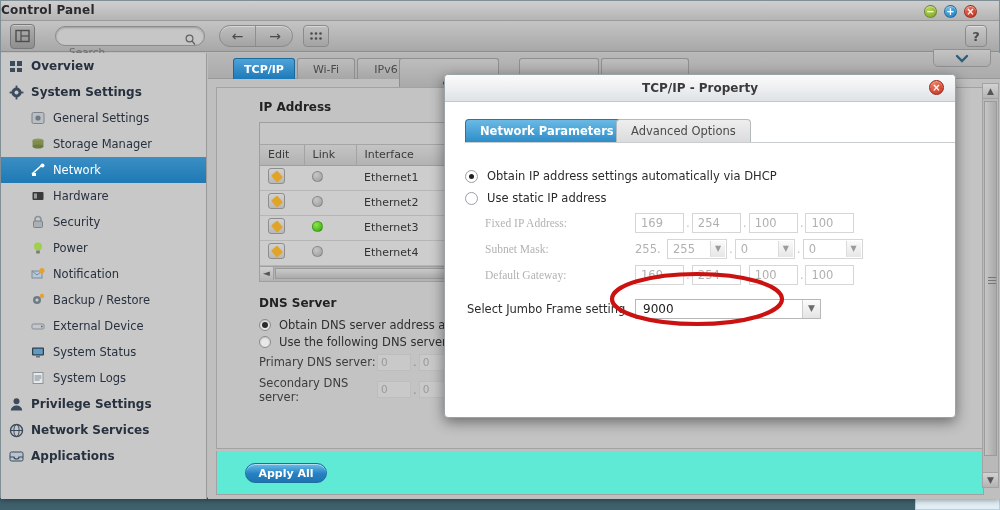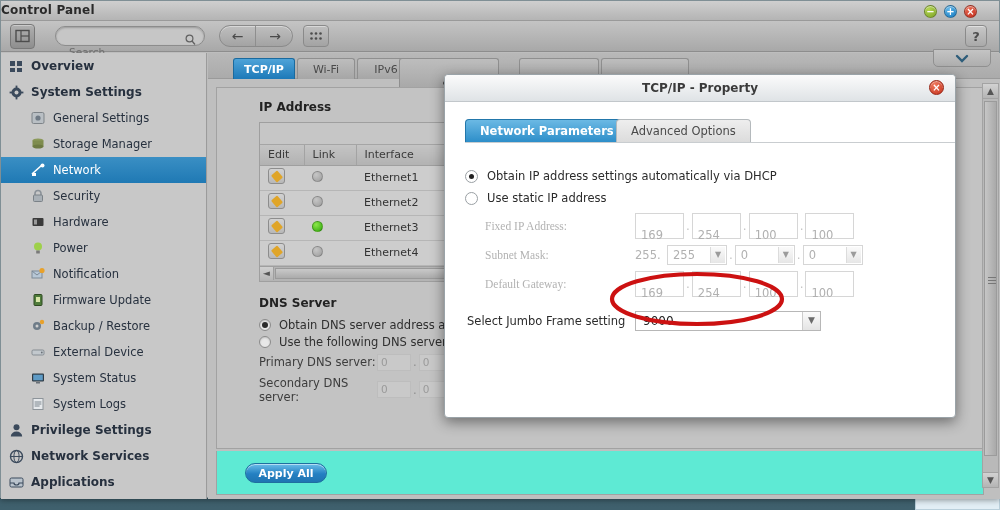--- a/index.html
+++ b/index.html
@@ -394,21 +394,21 @@
   .d-field-row {
     display:flex; align-items:center;
     margin:6px 0 6px 20px;
     font-size:11.5px; color:#b2b2b2;
   }
   .d-field-label { width:150px;font-family:Liberation Serif, serif; }
   .d-octet {
     width:49px; height:20px;
     border:1px solid #d6d6d6; background:#fff;
     color:#b0b0b0; font-size:11.5px; line-height:18px;
-    padding:12px 5px;
+    padding:0 5px;
     font-family:"DejaVu Sans","Liberation Sans",sans-serif;
   }
   .d-dot { padding:0 2px; color:#c5c5c5; font-size:12px; }
   .d-static { width:32px; color:#b2b2b2; }
   .d-sel {
     width:49px; height:20px;
     border:1px solid #d6d6d6; background:#fff;
     color:#b0b0b0; font-size:11.5px;
     position:relative; padding-left:5px; line-height:18px;
   }
@@ -581,35 +581,35 @@
           <circle cx="11.5" cy="2.5" r="2" fill="#ffffff"></circle>
           <rect x="1" y="10" width="4" height="3" fill="#ffffff"></rect>
         </svg>
       </span>
       <span>Network</span>
     </div>
 
     <div class="side-item sub">
       <span class="side-ico">
         <svg width="14" height="14" viewBox="0 0 14 14" aria-hidden="true">
+          <rect x="1.5" y="3" width="11" height="8" rx="1" fill="#3a3a3a"></rect>
+          <rect x="3" y="4.5" width="3" height="5" fill="#9a9a9a"></rect>
+        </svg>
+      </span>
+      <span>Hardware</span>
+    </div>
+
+    <div class="side-item sub">
+      <span class="side-ico">
+        <svg width="14" height="14" viewBox="0 0 14 14" aria-hidden="true">
           <path d="M4 6 V4.5 a3 3 0 0 1 6 0 V6" fill="none" stroke="#8b9299" stroke-width="1.6"></path>
           <rect x="2.5" y="6" width="9" height="6.5" rx="1" fill="#a9b0b6" stroke="#7b8288"></rect>
         </svg>
       </span>
       <span>Security</span>
-    </div>
-
-    <div class="side-item sub">
-      <span class="side-ico">
-        <svg width="14" height="14" viewBox="0 0 14 14" aria-hidden="true">
-          <rect x="1.5" y="3" width="11" height="8" rx="1" fill="#3a3a3a"></rect>
-          <rect x="3" y="4.5" width="3" height="5" fill="#9a9a9a"></rect>
-        </svg>
-      </span>
-      <span>Hardware</span>
     </div>
 
     <div class="side-item sub">
       <span class="side-ico">
         <svg width="14" height="14" viewBox="0 0 14 14" aria-hidden="true">
           <circle cx="7" cy="5.5" r="4" fill="#9ed04a"></circle>
           <rect x="5.2" y="9.5" width="3.6" height="3" fill="#7a7a7a"></rect>
         </svg>
       </span>
       <span>Power</span>
@@ -619,29 +619,20 @@
       <span class="side-ico">
         <svg width="14" height="14" viewBox="0 0 14 14" aria-hidden="true">
           <rect x="1" y="4" width="10" height="7" fill="#b7c7d6" stroke="#7d8a97"></rect>
           <path d="M1 4 L6 8 L11 4" fill="none" stroke="#7d8a97"></path>
           <circle cx="11" cy="3.5" r="2.6" fill="#e8a12a"></circle>
         </svg>
       </span>
       <span>Notification</span>
     </div>
 
-    <div class="side-item sub">
-      <span class="side-ico">
-        <svg width="14" height="14" viewBox="0 0 14 14" aria-hidden="true">
-          <rect x="3" y="1.5" width="8" height="11" rx="1" fill="#4f7c3b" stroke="#2f4a22"></rect>
-          <rect x="5" y="4" width="4" height="5" fill="#d7e6a8"></rect>
-        </svg>
-      </span>
-      <span>Firmware Update</span>
-    </div>
 
     <div class="side-item sub">
       <span class="side-ico">
         <svg width="14" height="14" viewBox="0 0 14 14" aria-hidden="true">
           <circle cx="6" cy="7" r="4" fill="#6e7c88"></circle>
           <circle cx="6" cy="7" r="1.5" fill="#cfcfcf"></circle>
           <circle cx="11" cy="3" r="2.2" fill="#e8a12a"></circle>
         </svg>
       </span>
       <span>Backup / Restore</span>

